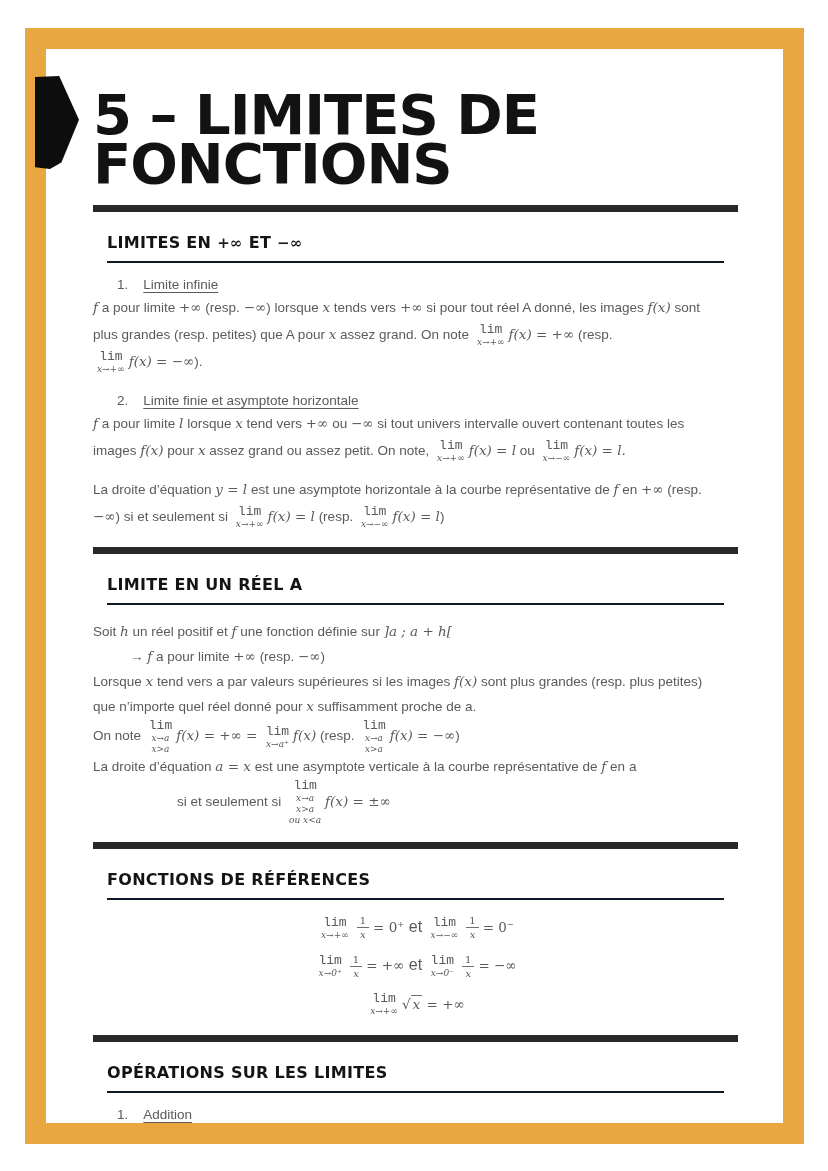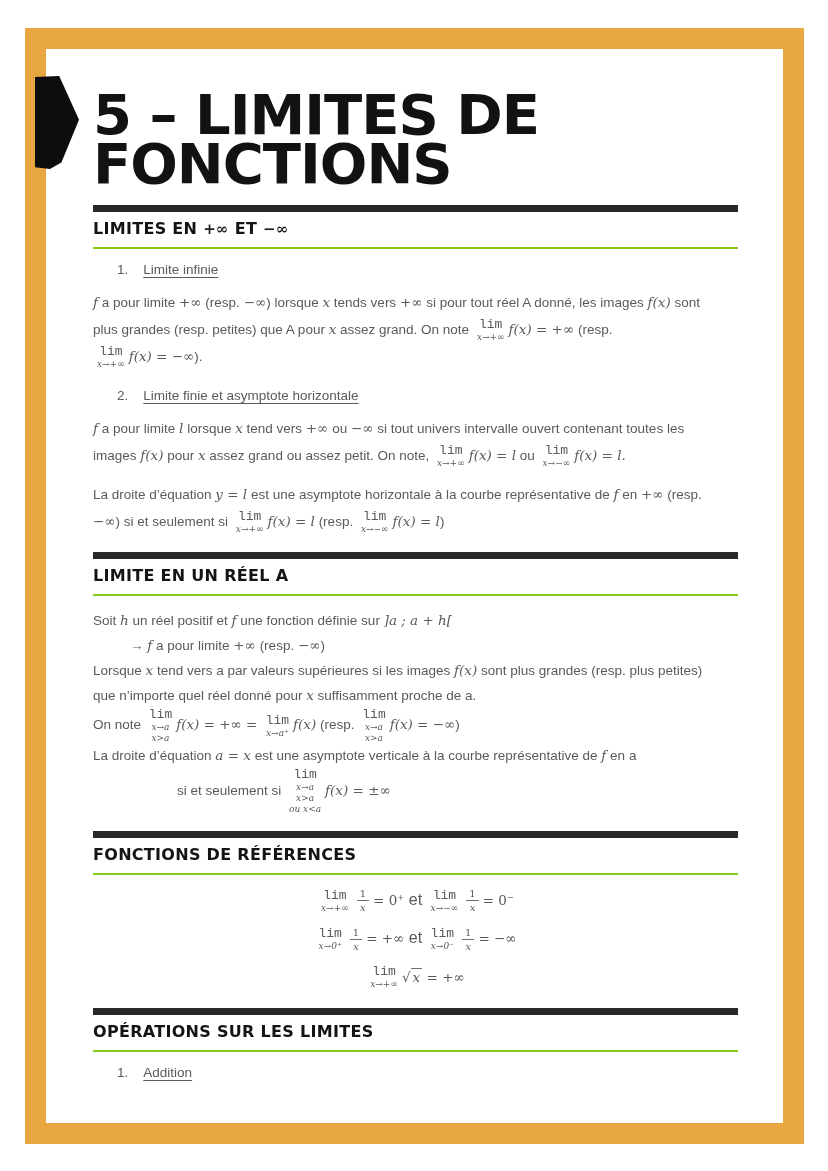--- a/index.html
+++ b/index.html
@@ -16,29 +16,29 @@
     position:absolute;left:35px;top:76px;width:44px;height:93px;background:#0d0d0d;
     clip-path:polygon(0% 1%,55% 0%,100% 47%,60% 93%,34% 100%,0% 98%);
   }
   .content{position:absolute;left:93px;top:90px;width:645px;}
   h1{
     margin:0;width:540px;font-family:"DejaVu Sans", sans-serif;font-weight:bold;
     font-size:56px;line-height:49px;letter-spacing:-1px;color:#121212;
   }
   .secbar{height:7px;background:#282828;margin-top:17px;}
   h2.sechead{
-    margin:0;padding:7px 0 9px 0;border-bottom:2px solid #84cc16;
+    margin:14px;padding:7px 0 9px 0;border-bottom:2px solid #0f172a;
     font-family:"DejaVu Sans", sans-serif;font-size:16px;font-weight:bold;
     color:#141414;letter-spacing:0.3px;
   }
   h2.sechead .hm{font-family:"DejaVu Serif", serif;font-size:15px;font-weight:600;color:#1d1d1d;}
   .list-item{margin:13px 0 0 24px;font-size:13.5px;color:#5a5a5a;}
   .list-item .num{margin-right:15px;}
   .item-label{text-decoration:underline;text-underline-offset:3px;margin-top:28px;}
-  .para{margin-top:12px;}
+  .para{margin-top:2px;}
   .line{line-height:26px;font-size:13.5px;white-space:nowrap;color:#5a5a5a;}
   .s2 .line{line-height:25px;}
   .m{font-family:"DejaVu Serif", serif;font-style:italic;font-size:13.5px;}
   .mu{font-family:"DejaVu Serif", serif;font-style:normal;font-size:13.5px;}
   .lim{
     display:inline-flex;flex-direction:column;align-items:center;
     vertical-align:middle;margin:0 4px;line-height:1;
   }
   .lim .lw{font-family:Liberation Mono, monospace;font-size:13px;line-height:13px;}
   .lim .ls{font-family:"DejaVu Serif", serif;font-style:italic;font-size:9px;line-height:10px;margin-top:1px;}

